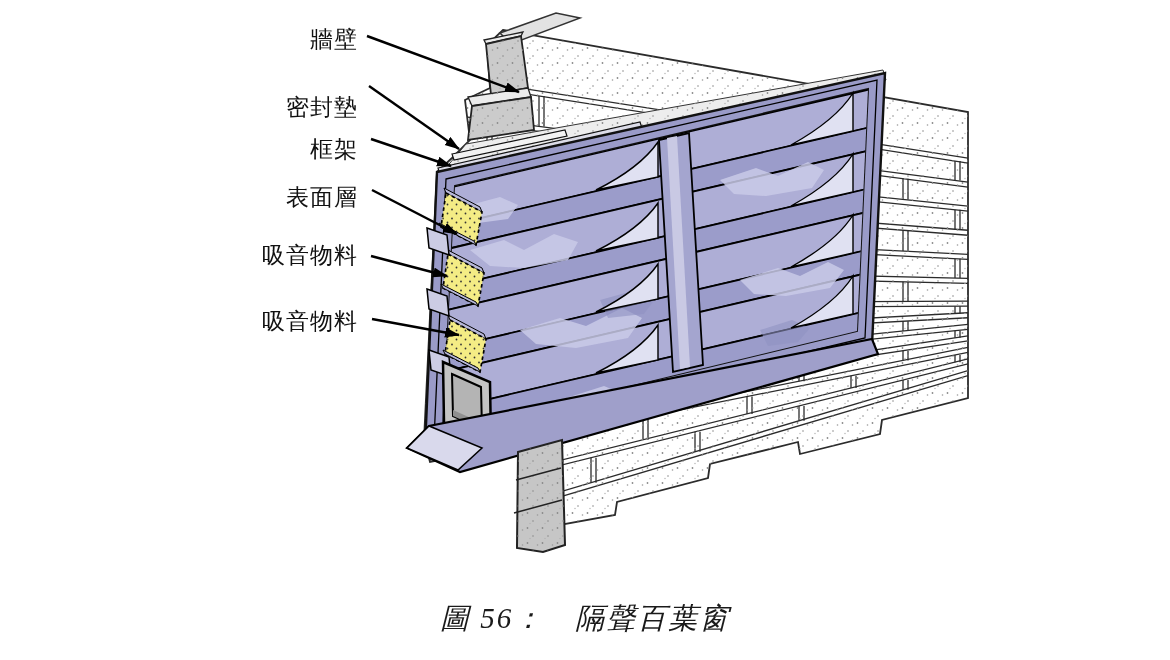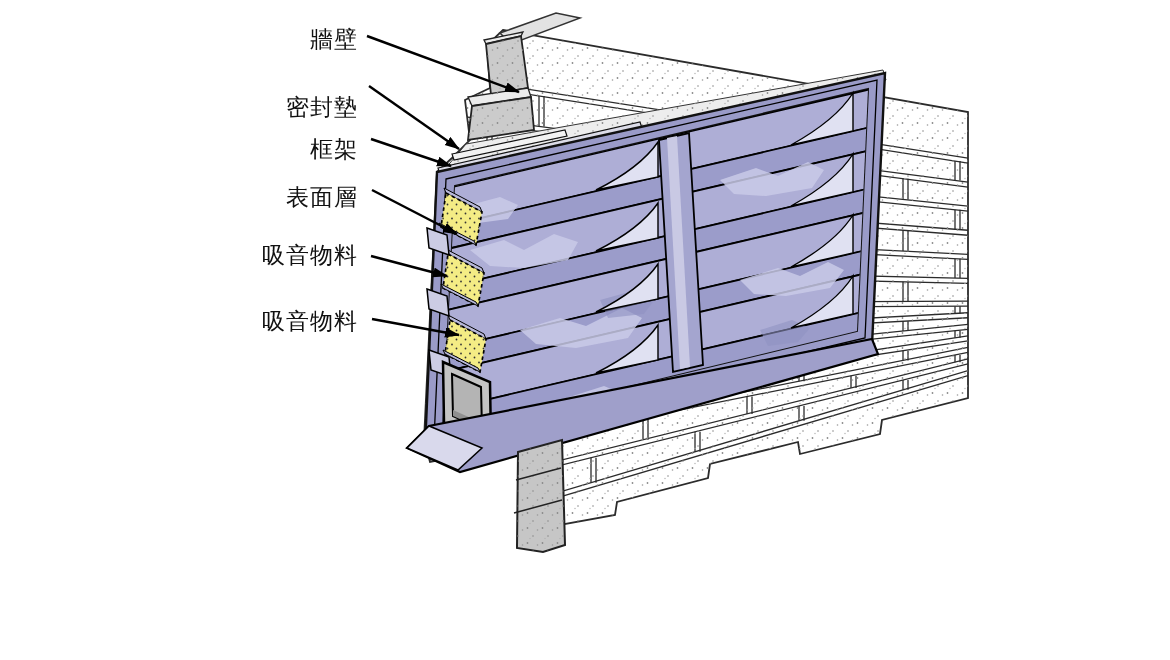--- a/index.html
+++ b/index.html
@@ -330,13 +330,14 @@
     </g>
   </svg>
 
   <div class="callout" style="top:28px">牆壁</div>
   <div class="callout" style="top:96px">密封墊</div>
   <div class="callout" style="top:138px">框架</div>
   <div class="callout" style="top:186px">表面層</div>
   <div class="callout" style="top:244px">吸音物料</div>
   <div class="callout" style="top:310px">吸音物料</div>
 
+  <div id="caption">圖 56：　隔聲百葉窗</div>
 </div>
 
 </body></html>

